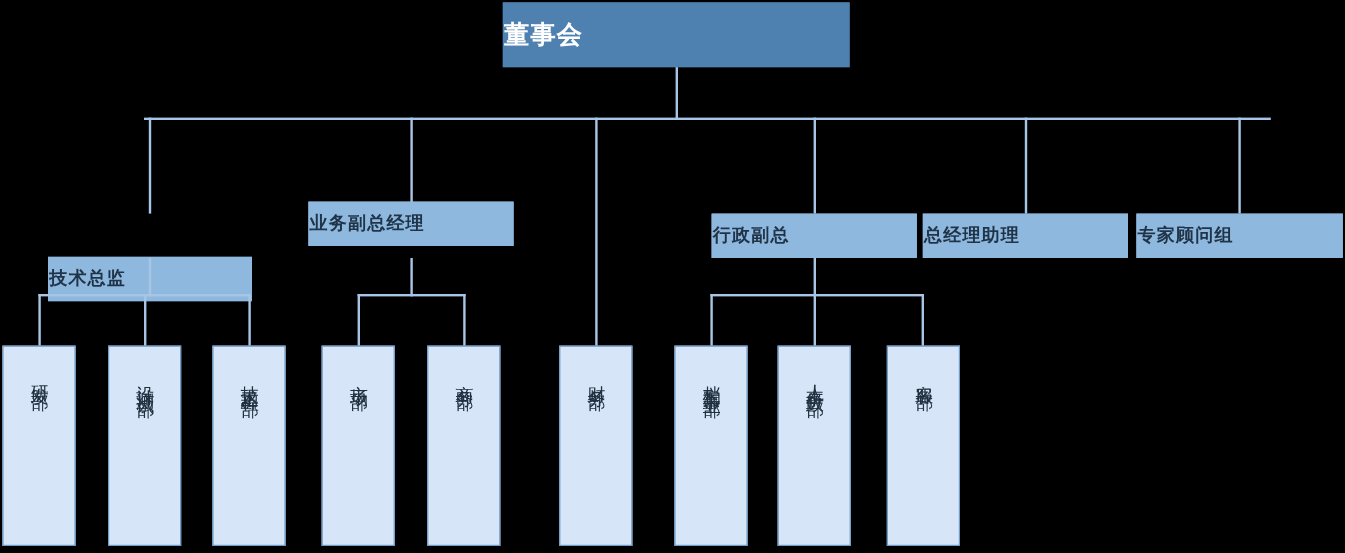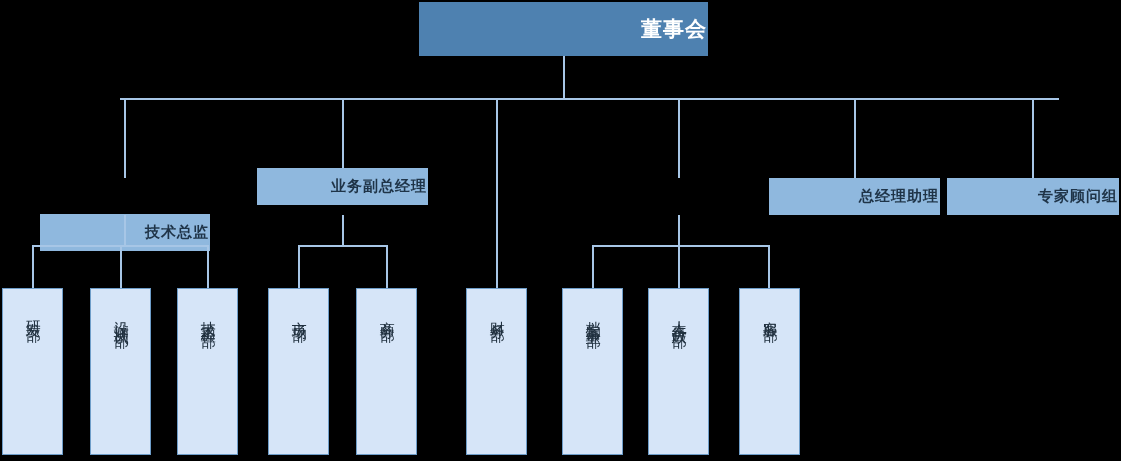--- a/index.html
+++ b/index.html
@@ -23,21 +23,21 @@
   }
   .conn.v { width: 2px; }
   .conn.h { height: 2px; }
 
   
   .node {
     position: absolute;
     box-sizing: border-box;
     display: flex;
     align-items: center;
-    justify-content: flex-end;
+    justify-content: flex-start;
     text-align: center;
   }
 
   .node.root {
     background: #4E81B0;
     border: 1px solid #4E81B0;
     color: #FFFFFF;
     font-weight: bold;
     font-size: 21px;
     letter-spacing: 1px;
@@ -92,20 +92,23 @@
   <div class="conn v" style="left:496px; top:98px; height:190px;"></div>
 
   <div class="node level2" style="left:40px; top:178px; width:170px; height:37px;margin-top:36px;">
     <span>技术总监</span>
   </div>
 
   <div class="node level2" style="left:257px; top:168px; width:171px; height:37px;">
     <span>业务副总经理</span>
   </div>
 
+  <div class="node level2" style="left:593px; top:178px; width:171px; height:37px;">
+    <span>行政副总</span>
+  </div>
 
   <div class="node level2" style="left:947px; top:178px; width:172px; height:37px;">
     <span>专家顾问组</span>
   </div>
 
   <div class="node level2" style="left:769px; top:178px; width:171px; height:37px;">
     <span>总经理助理</span>
   </div>
 
   <div class="conn v" style="left:124px; top:215px; height:32px;"></div>

